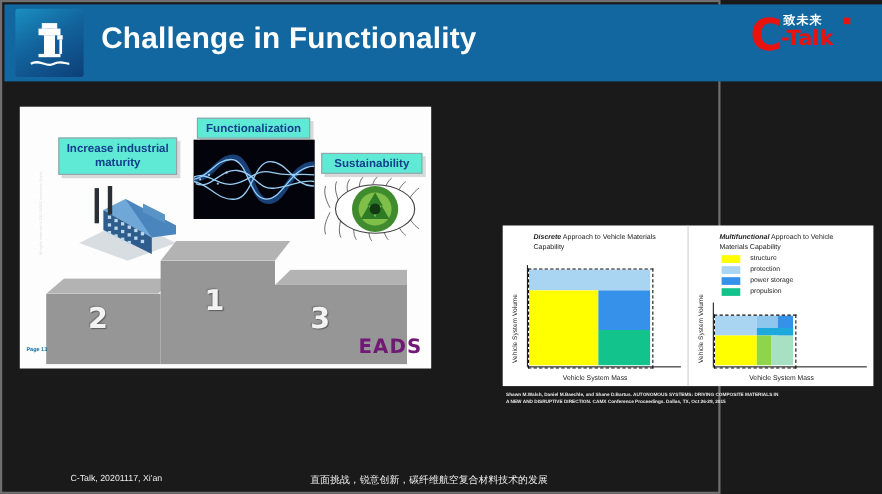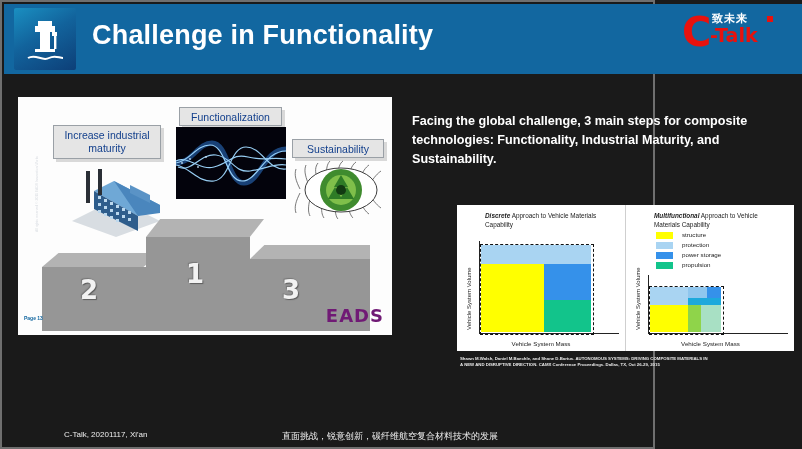--- a/index.html
+++ b/index.html
@@ -18,22 +18,22 @@
   #brand-c{position:absolute;left:0px;top:4px;font-size:40px;line-height:40px;color:#e8120e;
            font-family:"DejaVu Sans",sans-serif;font-weight:bold;}
   #brand-cn{position:absolute;left:30px;top:3px;font-size:11px;color:#ffffff;font-weight:bold;letter-spacing:1px;}
   #brand-dot{position:absolute;left:85px;top:8px;width:6px;height:6px;background:#e8120e;}
   #brand-talk{position:absolute;left:28px;top:18px;font-size:19px;line-height:19px;color:#e8120e;
               font-weight:bold;font-family:"DejaVu Sans",sans-serif;}
 
   
   #pic-left{position:absolute;left:16px;top:95px;width:374px;height:238px;background:#fdfdfd;}
   #pic-left-inner{position:absolute;left:0;top:0;right:0;bottom:0;overflow:hidden;}
-  .callout{position:absolute;background:#e5e5e5;border:1px solid #9aa0a6;color:#123f8c;
-           font-size:10.5px;font-weight:normal;text-align:center;line-height:13px;
+  .callout{position:absolute;background:#5eead4;border:1px solid #9aa0a6;color:#123f8c;
+           font-size:10.5px;font-weight:bold;text-align:center;line-height:13px;
            box-shadow:3px 3px 0 rgba(0,0,0,.14);padding:3px 5px;box-sizing:border-box;}
   #callout-maturity{left:35px;top:28px;width:108px;height:34px;}
   #callout-func{left:161px;top:10px;width:103px;height:19px;}
   #callout-sustain{left:274px;top:42px;width:92px;height:19px;}
 
   
   .pod{position:absolute;}
   .pod-top{position:absolute;background:#b3b3b3;}
   .pod-front{position:absolute;background:#969696;}
   .pod-num{position:absolute;font-size:26px;font-weight:bold;color:#f2f2f2;
@@ -221,21 +221,20 @@
       <div class="callout" id="callout-maturity">Increase industrial maturity</div>
       <div class="callout" id="callout-func">Functionalization</div>
       <div class="callout" id="callout-sustain">Sustainability</div>
 
       <div id="pic-page">Page 13</div>
       <div id="pic-eads">EADS</div>
       <div id="pic-vert">All rights reserved © 2011 EADS Innovation Works</div>
     </div>
   </div>
 
-  <div id="para">Facing the global challenge, 3 main steps for composite technologies: Functionality, Industrial Maturity, and Sustainability.</div>
 
   <div id="fig">
 
     <div class="fig-panel" id="fig-p1">
       <div class="fig-title">
         <b>Discrete</b><span> Approach to Vehicle Materials Capability</span>
       </div>
       <div class="ylab" style="left:9px;top:125px;">Vehicle System Volume</div>
       <div class="axis-v" style="left:22px;top:36px;height:92px;"></div>
       <div class="axis-h" style="left:22px;top:128px;width:140px;"></div>

